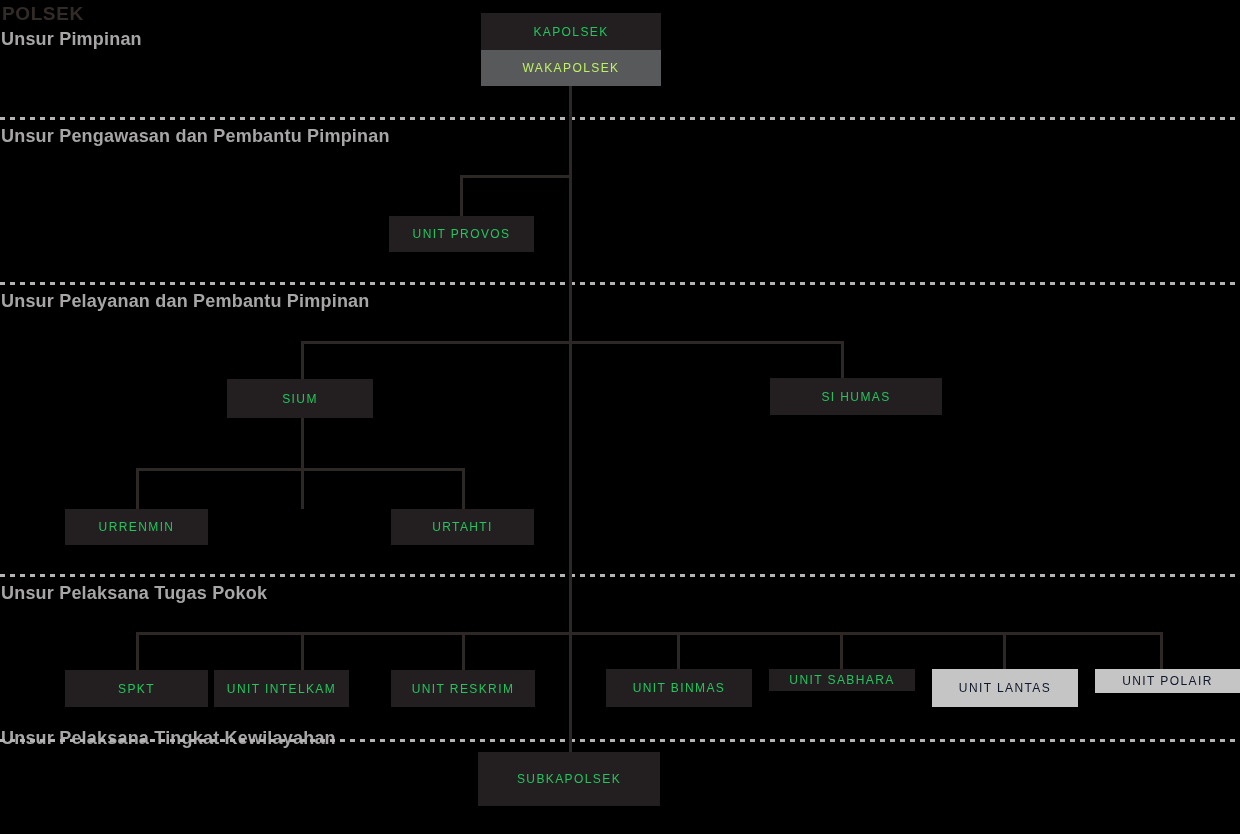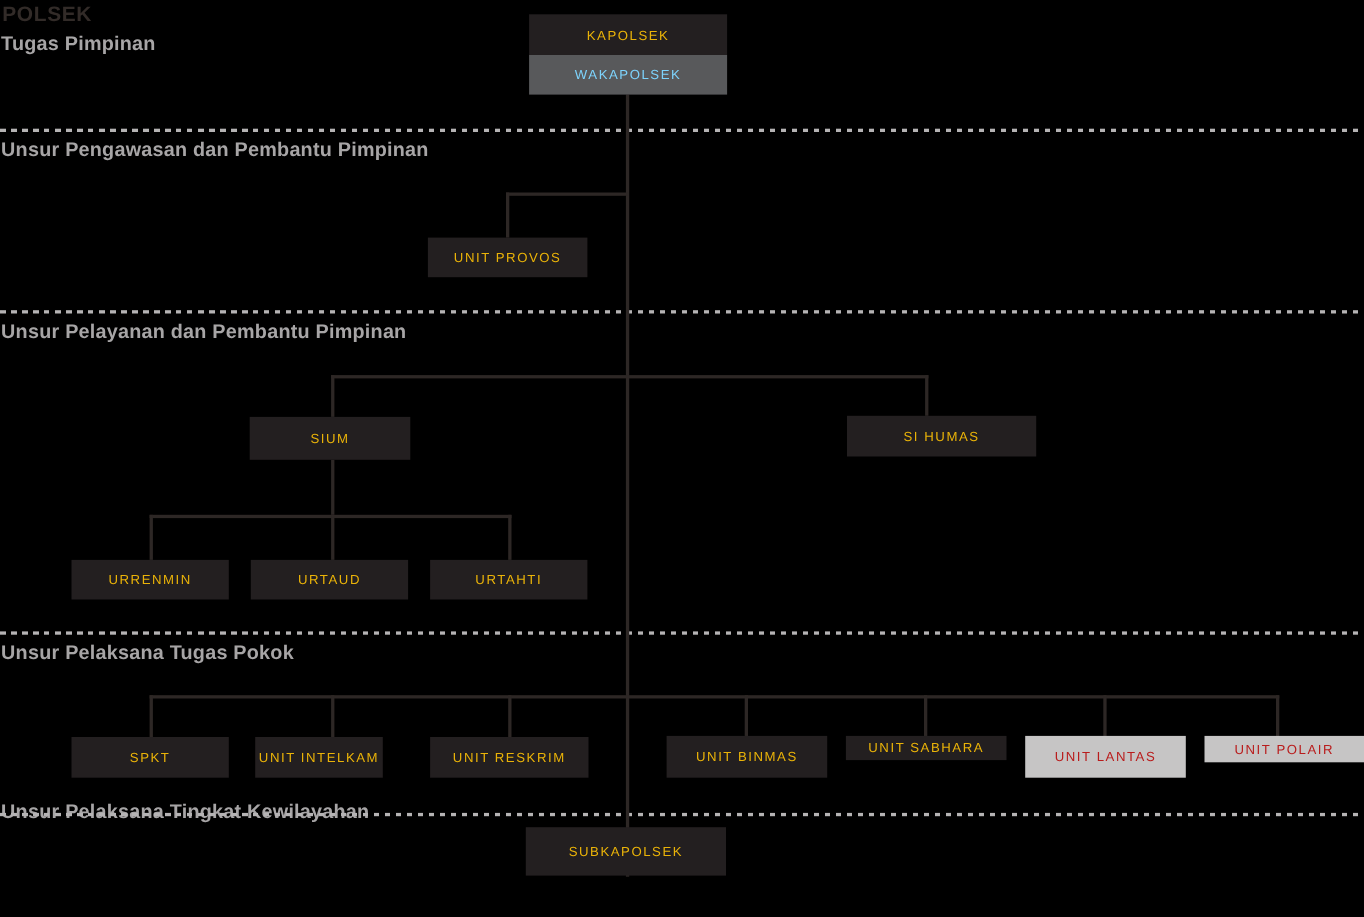--- a/index.html
+++ b/index.html
@@ -50,31 +50,31 @@
     position: absolute;
     display: flex;
     align-items: center;
     justify-content: center;
     font-size: 12px;
     font-weight: normal;
     letter-spacing: 1.4px;
     white-space: nowrap;
     text-align: center;
   }
-  .node.dark   { background: #231f20; color: #eab308; }
-  .node.gray   { background: #58595b; color: #7dd3fc; }
-  .node.light  { background: #c6c5c5; color: #b91c1c; }
+  .node.dark   { background: #231f20; color: #22c55e; }
+  .node.gray   { background: #58595b; color: #bef264; }
+  .node.light  { background: #c6c5c5; color: #0f172a; }
 </style>
 </head>
 <body>
 
 <div class="canvas">
 
   <div class="chart-title">POLSEK</div>
-  <div class="section-label" style="top:29px">Tugas Pimpinan</div>
+  <div class="section-label" style="top:29px">Unsur Pimpinan</div>
   <div class="section-label" style="top:126px">Unsur Pengawasan dan Pembantu Pimpinan</div>
   <div class="section-label" style="top:291px">Unsur Pelayanan dan Pembantu Pimpinan</div>
   <div class="section-label" style="top:583px">Unsur Pelaksana Tugas Pokok</div>
   <div class="section-label" style="top:728px">Unsur Pelaksana Tingkat Kewilayahan</div>
 
   <div class="divider" style="top:117px"></div>
   <div class="divider" style="top:282px"></div>
   <div class="divider" style="top:574px"></div>
   <div class="divider" style="top:739px"></div>
 
@@ -101,24 +101,23 @@
   <div class="line" style="left:840px;top:632px;width:3px;height:38px"></div>
   <div class="line" style="left:1003px;top:632px;width:3px;height:38px"></div>
   <div class="line" style="left:1160px;top:632px;width:3px;height:38px"></div>
 
   <div class="node dark" style="left:481px;top:13px;width:180px;height:37px">KAPOLSEK</div>
   <div class="node gray" style="left:481px;top:50px;width:180px;height:36px">WAKAPOLSEK</div>
   <div class="node dark" style="left:389px;top:216px;width:145px;height:36px">UNIT PROVOS</div>
   <div class="node dark" style="left:227px;top:379px;width:146px;height:39px">SIUM</div>
   <div class="node dark" style="left:770px;top:378px;width:172px;height:37px">SI HUMAS</div>
   <div class="node dark" style="left:65px;top:509px;width:143px;height:36px">URRENMIN</div>
-  <div class="node dark" style="left:228px;top:509px;width:143px;height:36px">URTAUD</div>
   <div class="node dark" style="left:391px;top:509px;width:143px;height:36px">URTAHTI</div>
   <div class="node dark" style="left:65px;top:670px;width:143px;height:37px">SPKT</div>
-  <div class="node dark" style="left:232px;top:670px;width:116px;height:37px">UNIT INTELKAM</div>
+  <div class="node dark" style="left:214px;top:670px;width:135px;height:37px">UNIT INTELKAM</div>
   <div class="node dark" style="left:391px;top:670px;width:144px;height:37px">UNIT RESKRIM</div>
   <div class="node dark" style="left:606px;top:669px;width:146px;height:38px">UNIT BINMAS</div>
   <div class="node dark" style="left:769px;top:669px;width:146px;height:22px">UNIT SABHARA</div>
   <div class="node light" style="left:932px;top:669px;width:146px;height:38px">UNIT LANTAS</div>
   <div class="node light" style="left:1095px;top:669px;width:145px;height:24px">UNIT POLAIR</div>
-  <div class="node dark" style="left:478px;top:752px;width:182px;height:44px">SUBKAPOLSEK</div>
+  <div class="node dark" style="left:478px;top:752px;width:182px;height:54px">SUBKAPOLSEK</div>
 
 </div>
 
 </body></html>

